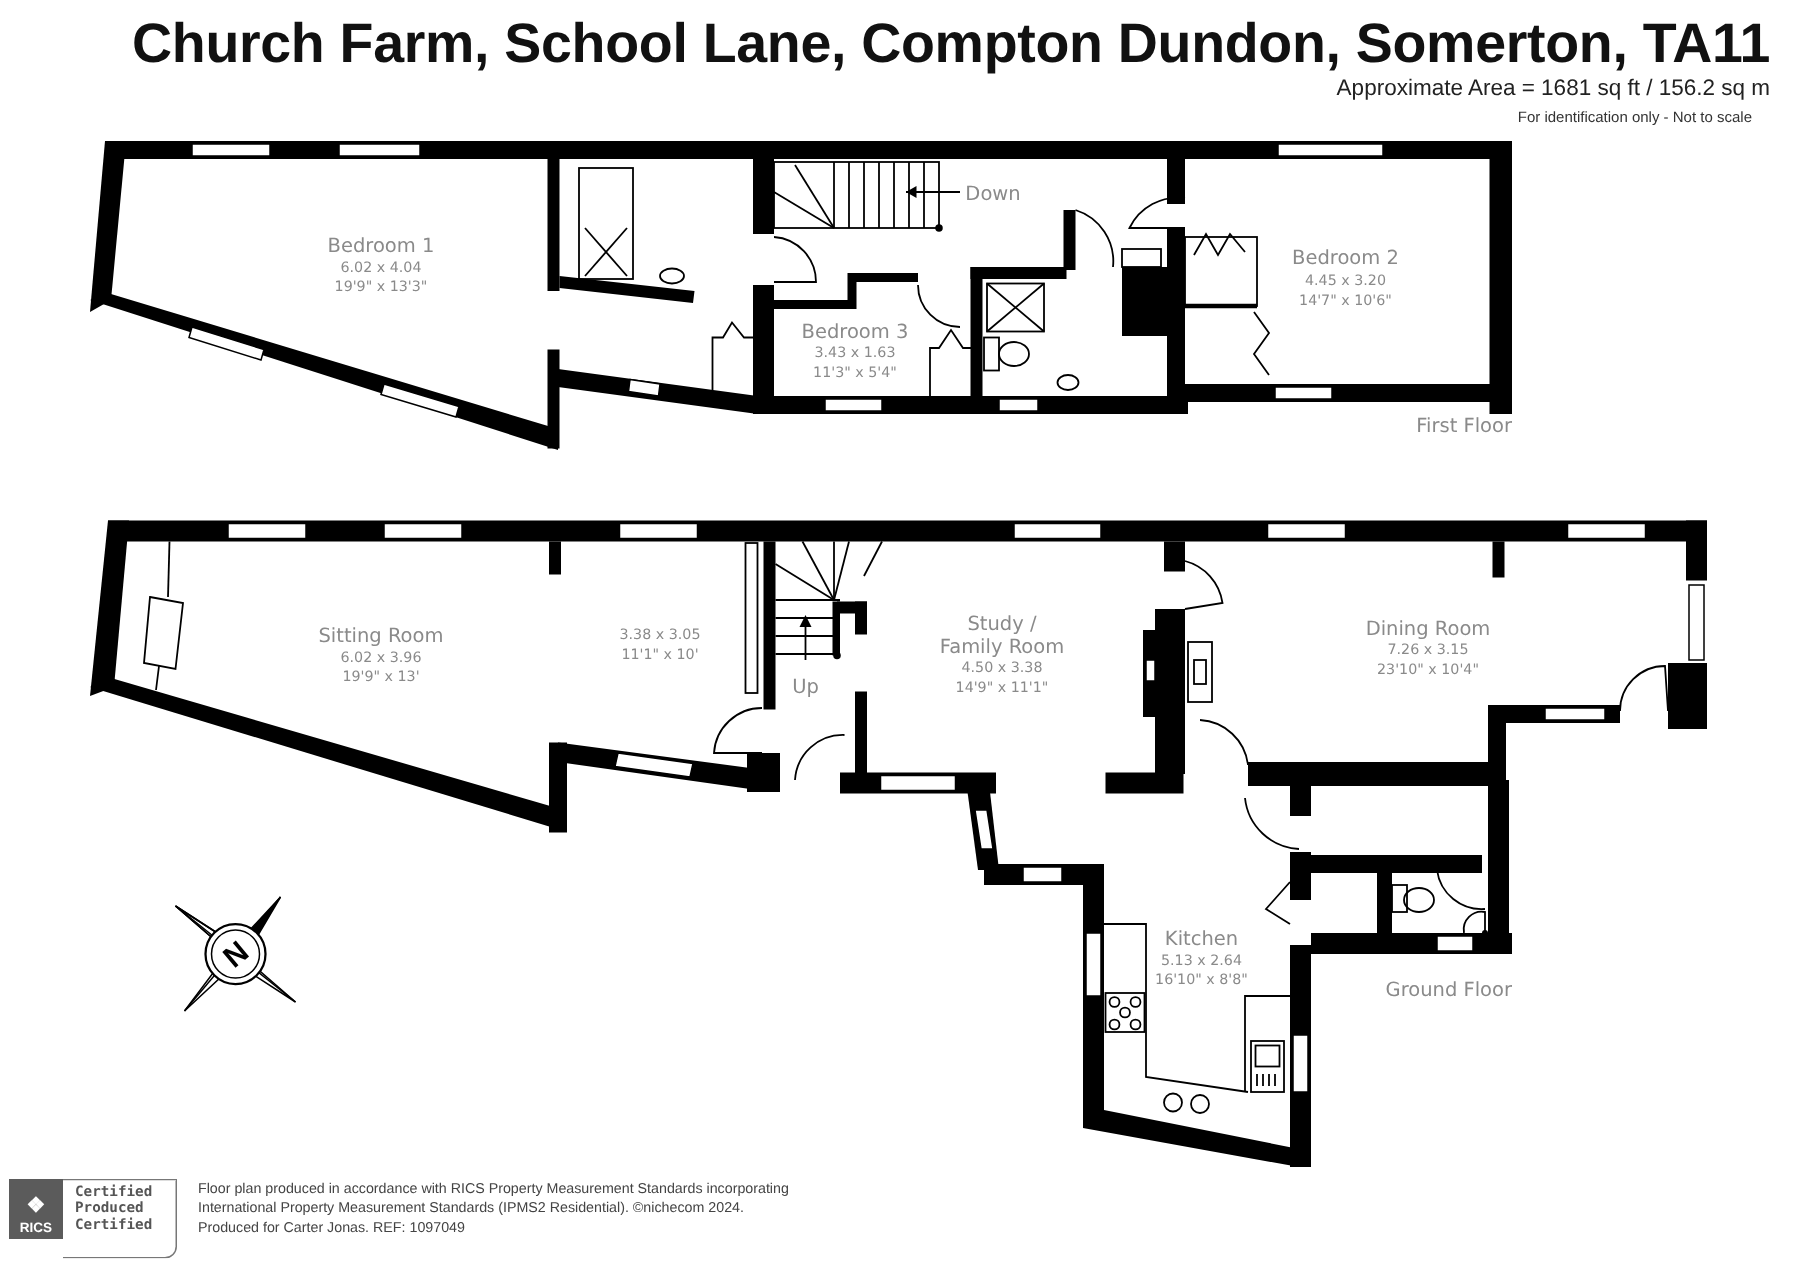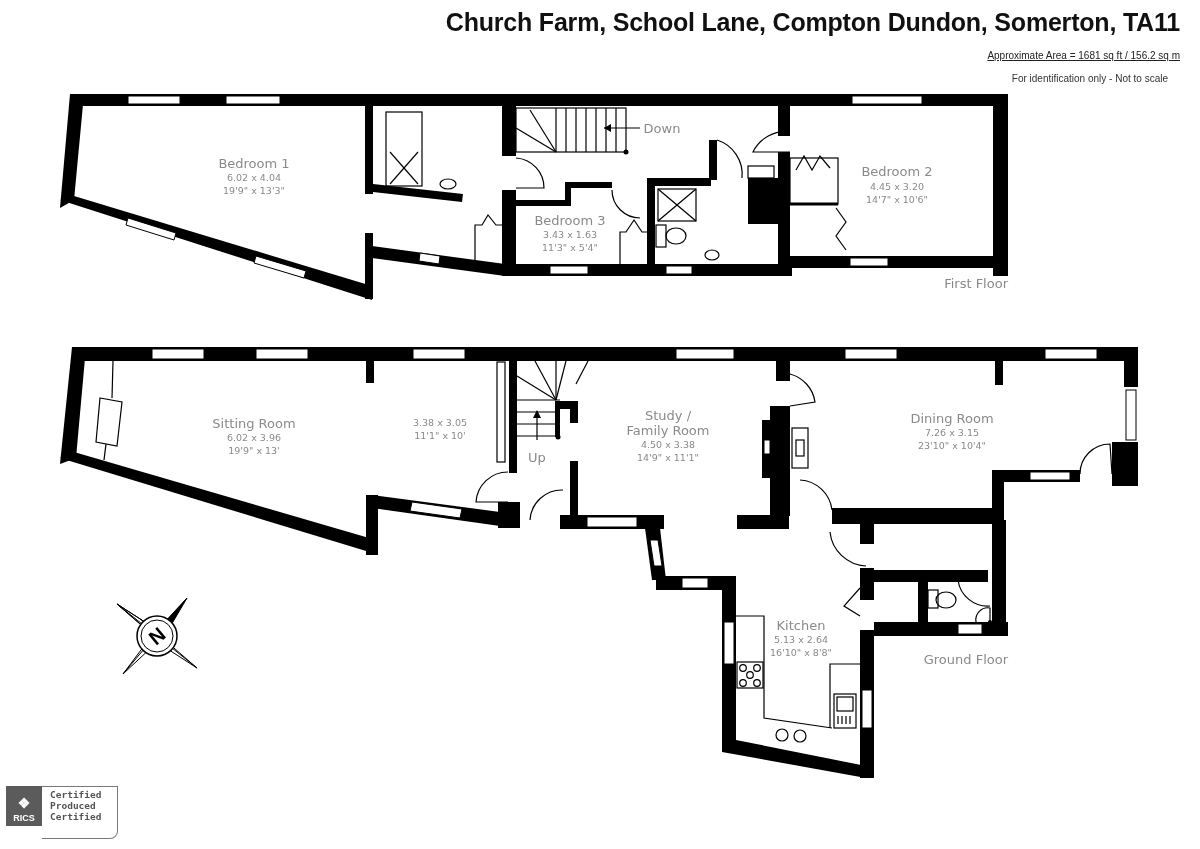--- a/index.html
+++ b/index.html
@@ -1,18 +1,18 @@
 <!DOCTYPE html>
 <html><head>
 <meta charset="utf-8">
 <style>
   html, body { margin: 0; padding: 0; background: #ffffff; }
   body { width: 1200px; height: 849px; position: relative; overflow: hidden; font-family: "Liberation Sans", sans-serif; }
-  .title { position: absolute; right: 20px; top: 8px; font-size: 25px; font-weight: bold; color: #111; letter-spacing: -0.2px; white-space: nowrap; margin-left: 12px; }
-  .area { position: absolute; right: 20px; top: 50px; font-size: 10px; color: #222; white-space: nowrap; text-decoration: underline; }
+  .title { position: absolute; right: 20px; top: 8px; font-size: 37px; font-weight: bold; color: #111; letter-spacing: -0.2px; white-space: nowrap; margin-left: 12px; }
+  .area { position: absolute; right: 20px; top: 50px; font-size: 15px; color: #222; white-space: nowrap; }
   .disclaimer { position: absolute; right: 32px; top: 73px; font-size: 10px; color: #333; white-space: nowrap; }
   svg.plan { position: absolute; left: 0; top: 0; width: 1200px; height: 849px; }
   .room-label { font-family: "DejaVu Sans", sans-serif; fill: #8a8a8a; text-anchor: middle; }
   .rname { font-size: 13px; }
   .rdim { font-size: 9.5px; }
   .floor-label { font-family: "DejaVu Sans", sans-serif; fill: #8a8a8a; font-size: 13px; text-anchor: end; }
   .wall { fill: #000; }
   .win { fill: #fff; stroke: #000; stroke-width: 1; }
   .thin { fill: none; stroke: #000; stroke-width: 1.2; }
   .footer { position: absolute; left: 6px; top: 786px; display: flex; align-items: flex-start; }
@@ -279,13 +279,18 @@
 <div class="footer">
   <div class="rics-badge">
     <span class="crest">❖</span>
     <span>RICS</span>
   </div>
   <div class="cert-box">
     <div>Certified</div>
     <div>Produced</div>
     <div>Certified</div>
   </div>
+  <div class="footer-text">
+    <div>Floor plan produced in accordance with RICS Property Measurement Standards incorporating</div>
+    <div>International Property Measurement Standards (IPMS2 Residential).   ©nichecom 2024.</div>
+    <div>Produced for Carter Jonas.   REF: 1097049</div>
+  </div>
 </div>
 
 </body></html>

